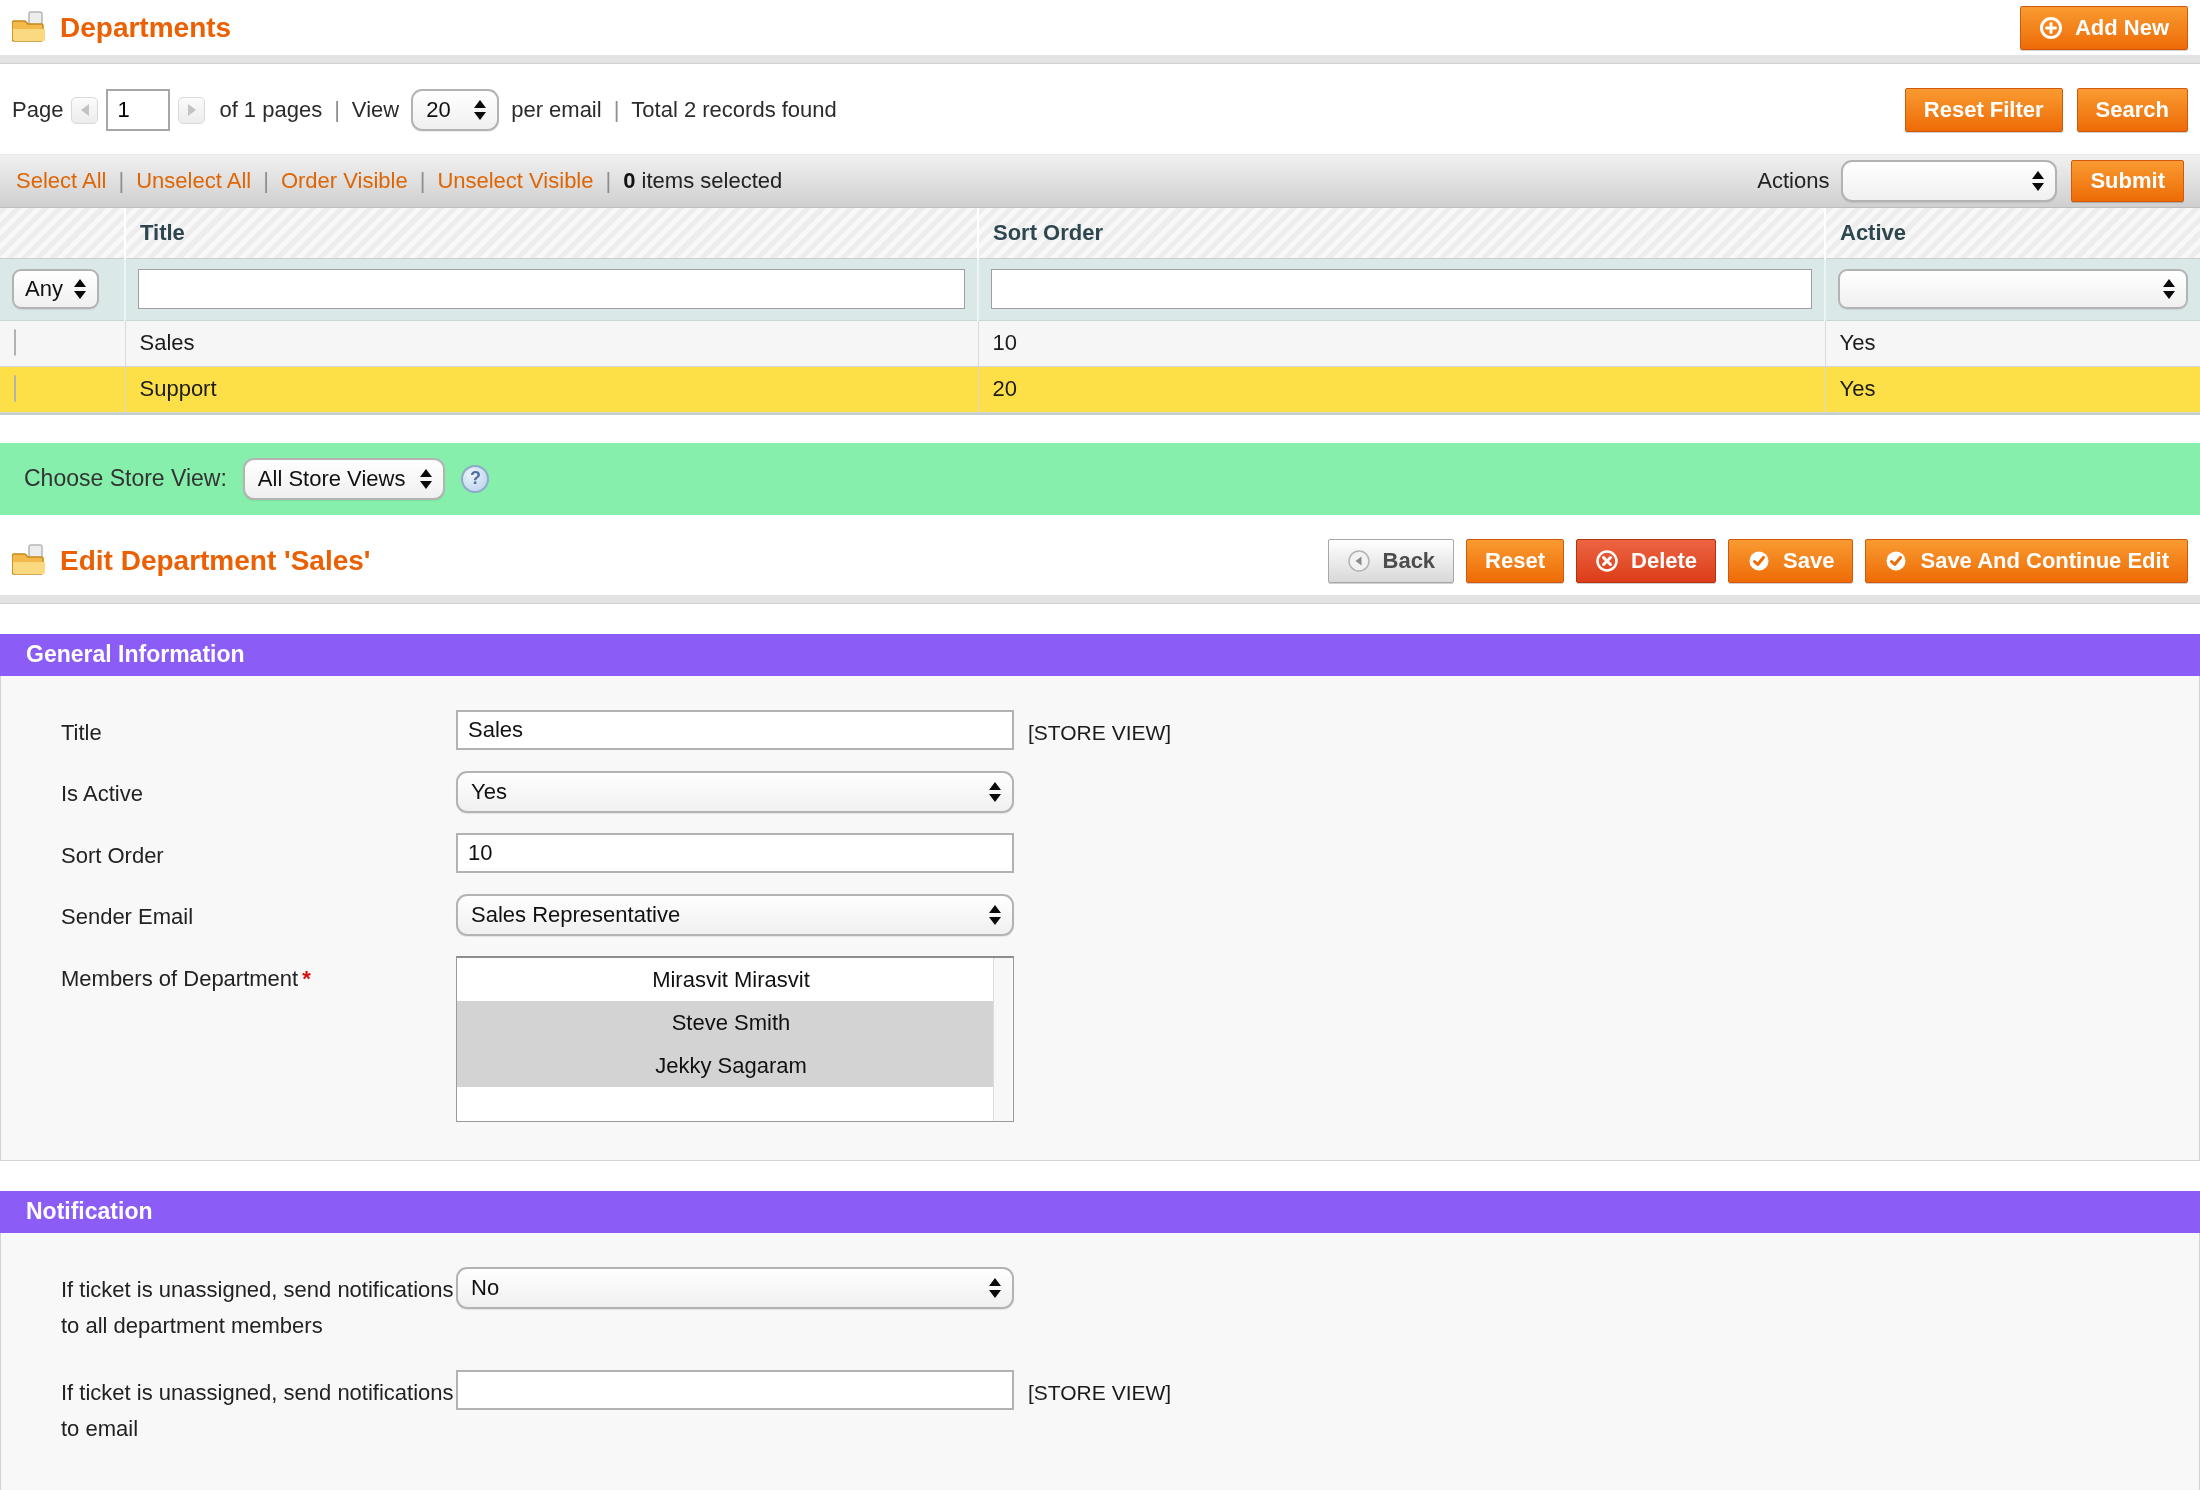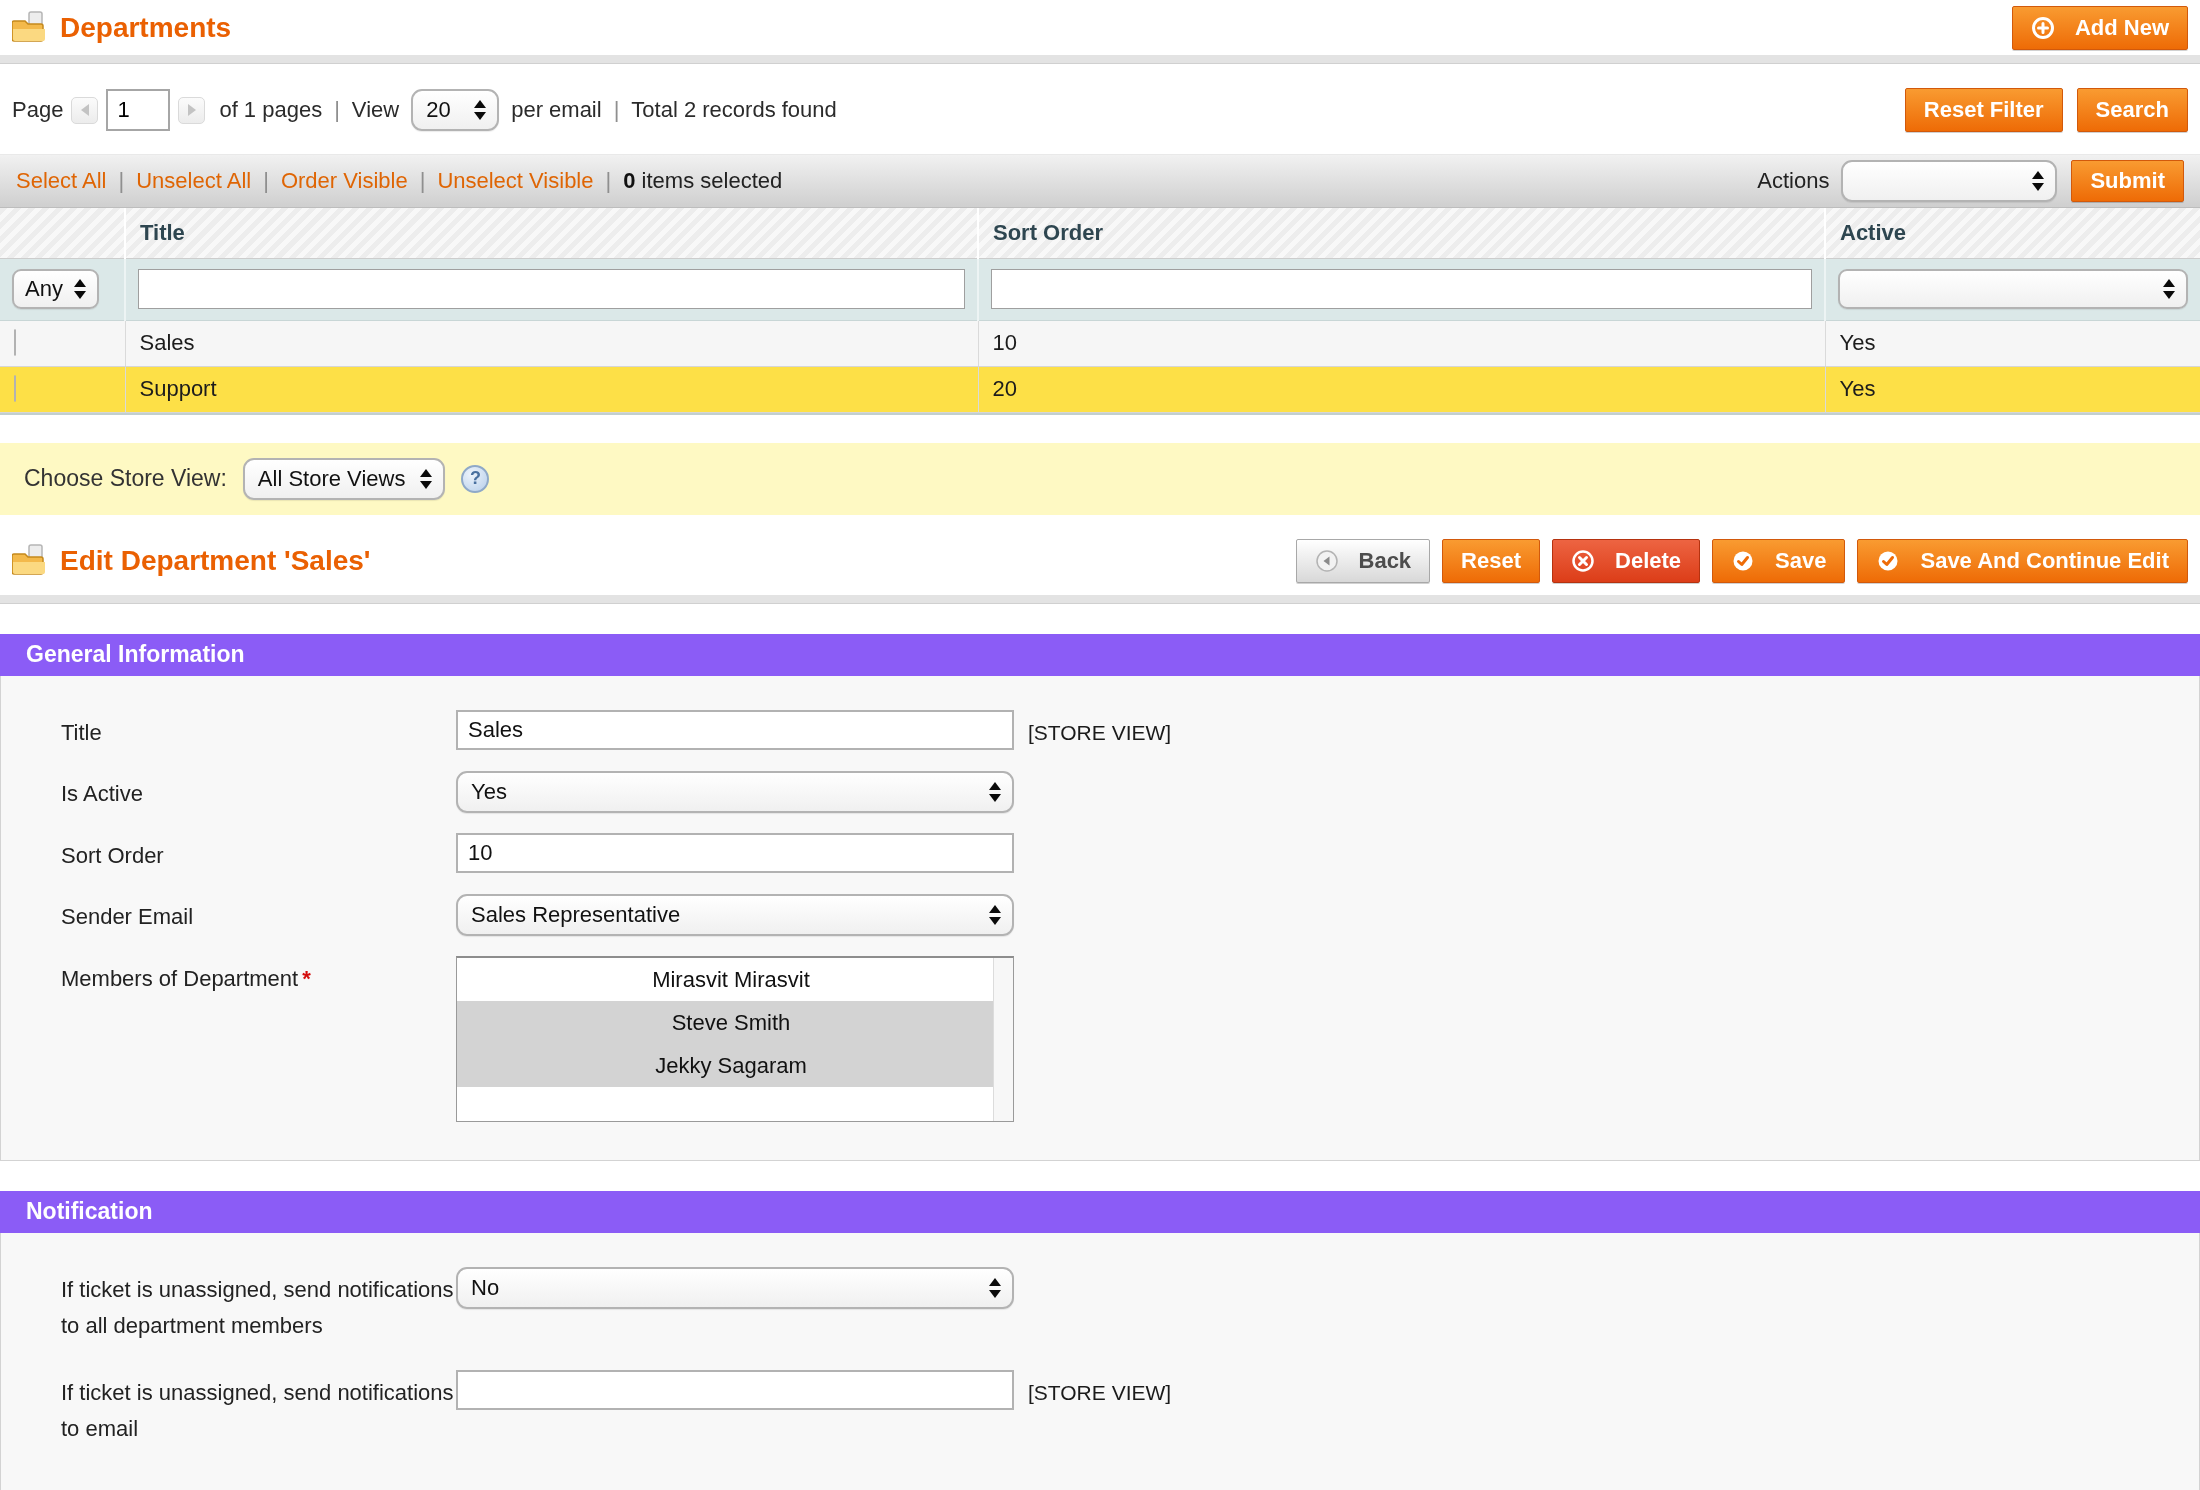--- a/index.html
+++ b/index.html
@@ -9,21 +9,21 @@
     background: #ffffff;
     font-family: "Liberation Sans", sans-serif;
     color: #222;
   }
 
   
   .gray-bar { height: 9px; background: #e3e3e3; border-bottom: 1px solid #d0d0d0; }
   .pipe { color: #8f8f8f; margin: 0 12px; }
 
   .btn {
-    display: inline-flex; align-items: center; gap: 20px;
+    display: inline-flex; align-items: center; gap: 12px;
     height: 44px; padding: 0 18px;
     font-family: "Liberation Sans", sans-serif;
     font-size: 22px; font-weight: bold; color: #fff;
     background: linear-gradient(#f99b31, #ee6b06);
     border: 1px solid #d2590b; border-radius: 2px;
     box-shadow: 0 1px 0 rgba(0,0,0,0.18);
     cursor: pointer; white-space: nowrap;
   }
   .btn-delete { background: linear-gradient(#ed6442, #dc3d18); border-color: #b5320f; }
   .btn-back   { background: linear-gradient(#ffffff, #d8d8d8); border-color: #a8a8a8; color: #4d4d4d; }
@@ -104,21 +104,21 @@
     height: 46px; padding: 0 14px; font-size: 22px; color: #1c1c1c;
     border-left: 1px solid #dadada; border-bottom: 1px solid #d6d6d6;
   }
   .data-row td:first-child { border-left: none; }
   .data-row.odd td { background: #f6f6f6; }
   .data-row.even td { background: #fde047; }
   .grid-bottom { height: 2px; background: #c2cfcf; }
 
   
   .store-band {
-    margin-top: 28px; height: 72px; background: #fef9c3;
+    margin-top: 28px; height: 72px; background: #86efac;
     display: flex; align-items: center; gap: 16px; padding: 0 24px; font-size: 23px; color: #333;
   }
   .help-icon {
     width: 28px; height: 28px; border-radius: 50%;
     background: radial-gradient(circle at 35% 30%, #edf4fc, #b7cee9);
     border: 2px solid #8fa9c8; color: #49709f;
     font-size: 18px; font-weight: bold;
     display: inline-flex; align-items: center; justify-content: center;
   }
 

